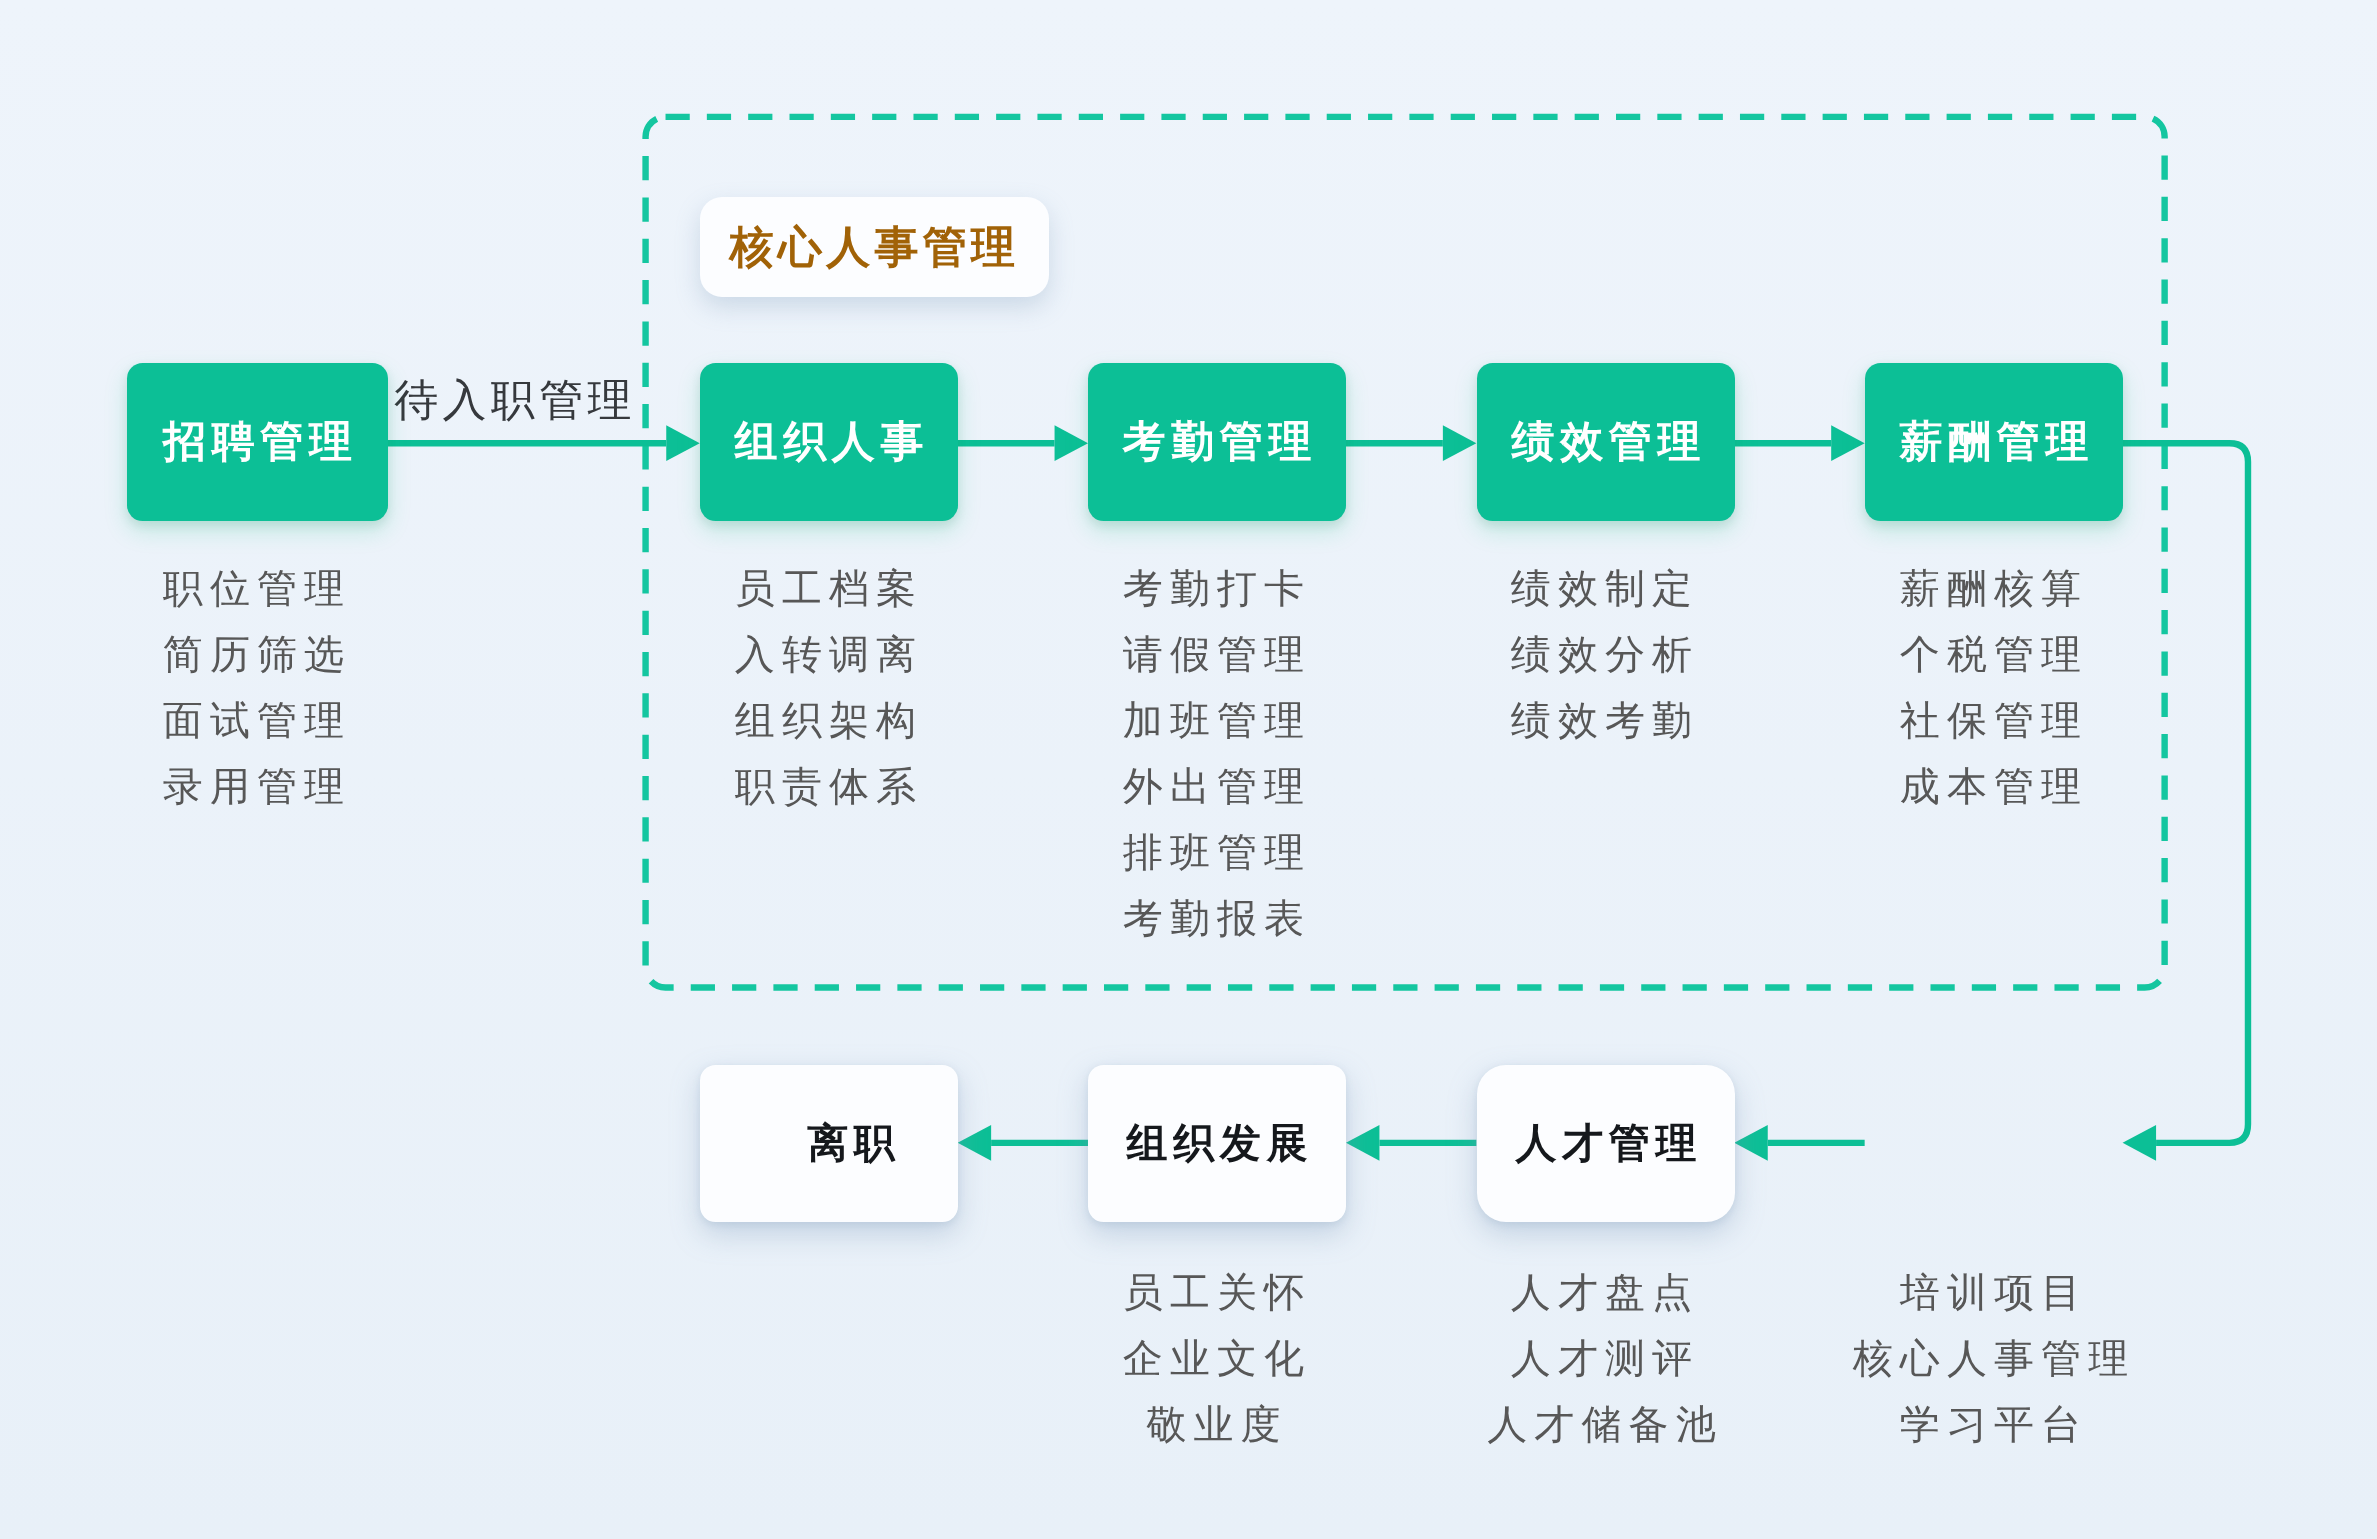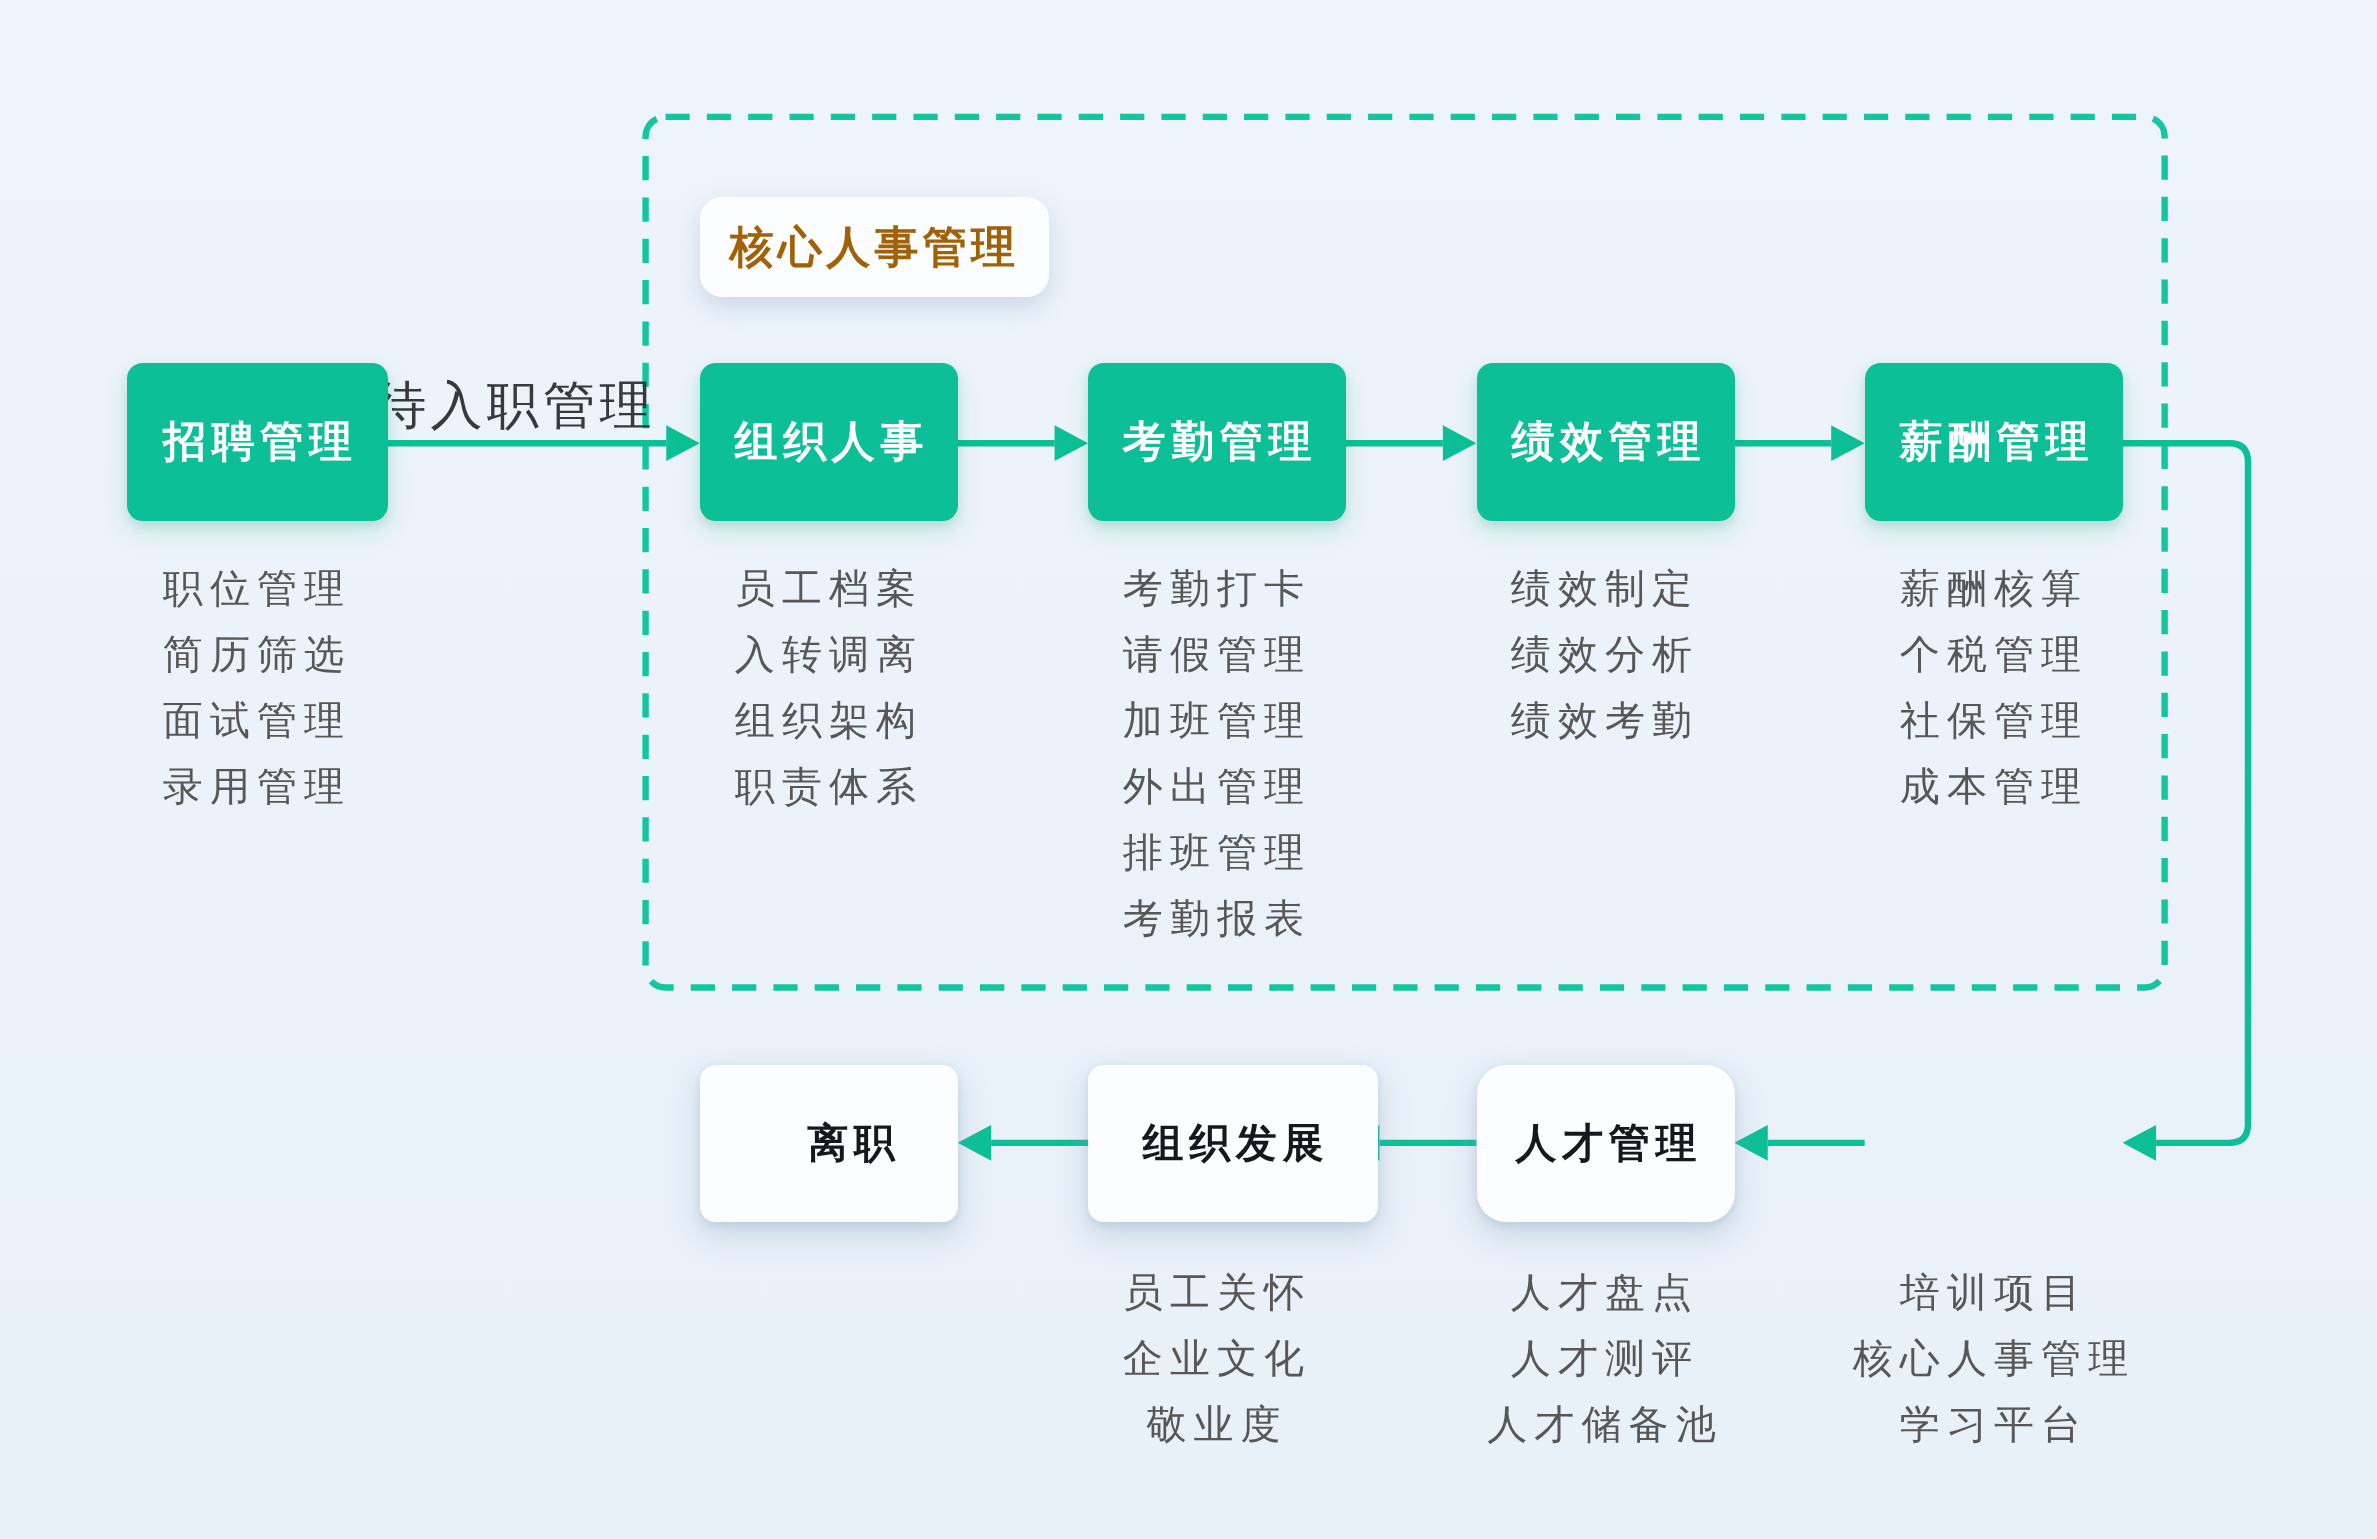--- a/index.html
+++ b/index.html
@@ -54,21 +54,21 @@
   }
   .nlist{
     position:absolute;width:356px;
     text-align:center;
     color:var(--listgray);
     font-size:40px;line-height:66px;letter-spacing:7.1px;
   }
   .flowlabel{
     position:absolute;
     width:328px;text-align:center;
-    color:#36393D;font-size:52px;font-weight:500;letter-spacing:4.3px;
+    color:#36393D;font-size:44px;font-weight:500;letter-spacing:4.3px;
   }
 </style>
 </head>
 <body>
 
 <div id="canvas">
 
   <svg id="wires" viewBox="0 0 3336 2160" xmlns="http://www.w3.org/2000/svg">
 
     <rect class="groupborder" x="906" y="164" width="2132" height="1222" rx="28"></rect>
@@ -134,21 +134,21 @@
       <div>绩效考勤</div>
     </div>
   <div class="nlist" style="left:1816px;top:555px;">
       <div>薪酬核算</div>
       <div>个税管理</div>
       <div>社保管理</div>
       <div>成本管理</div>
     </div>
 
   <div class="wbox" style="left:700px;top:1065px;width:258px;height:157px;padding-left:44px;">离职</div>
-  <div class="wbox" style="left:1088px;top:1065px;width:290px;height:157px;">组织发展</div>
+  <div class="wbox" style="left:1088px;top:1065px;width:258px;height:157px;">组织发展</div>
   <div class="wbox" style="left:1477px;top:1065px;width:258px;height:157px;border-radius:29px;">人才管理</div>
 
   <div class="nlist" style="left:1039px;top:1259px;">
       <div>员工关怀</div>
       <div>企业文化</div>
       <div>敬业度</div>
     </div>
   <div class="nlist" style="left:1427px;top:1259px;">
       <div>人才盘点</div>
       <div>人才测评</div>

